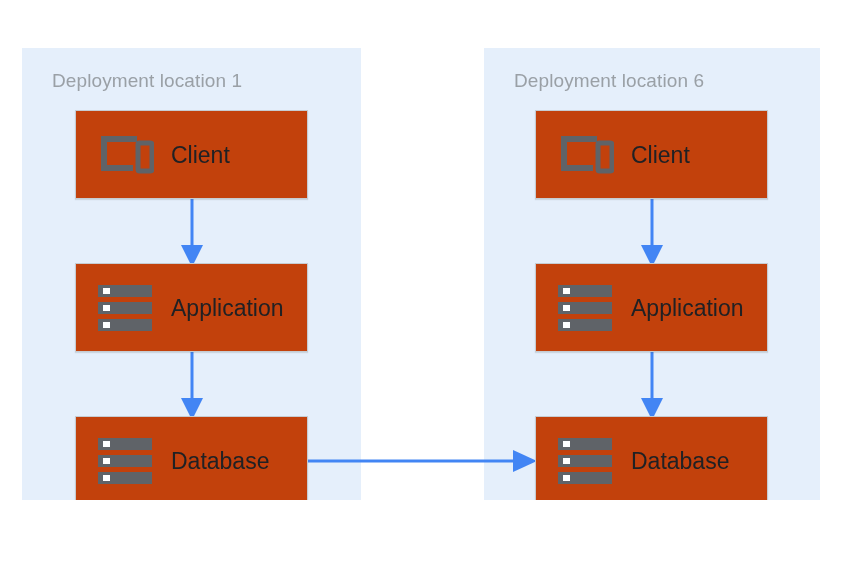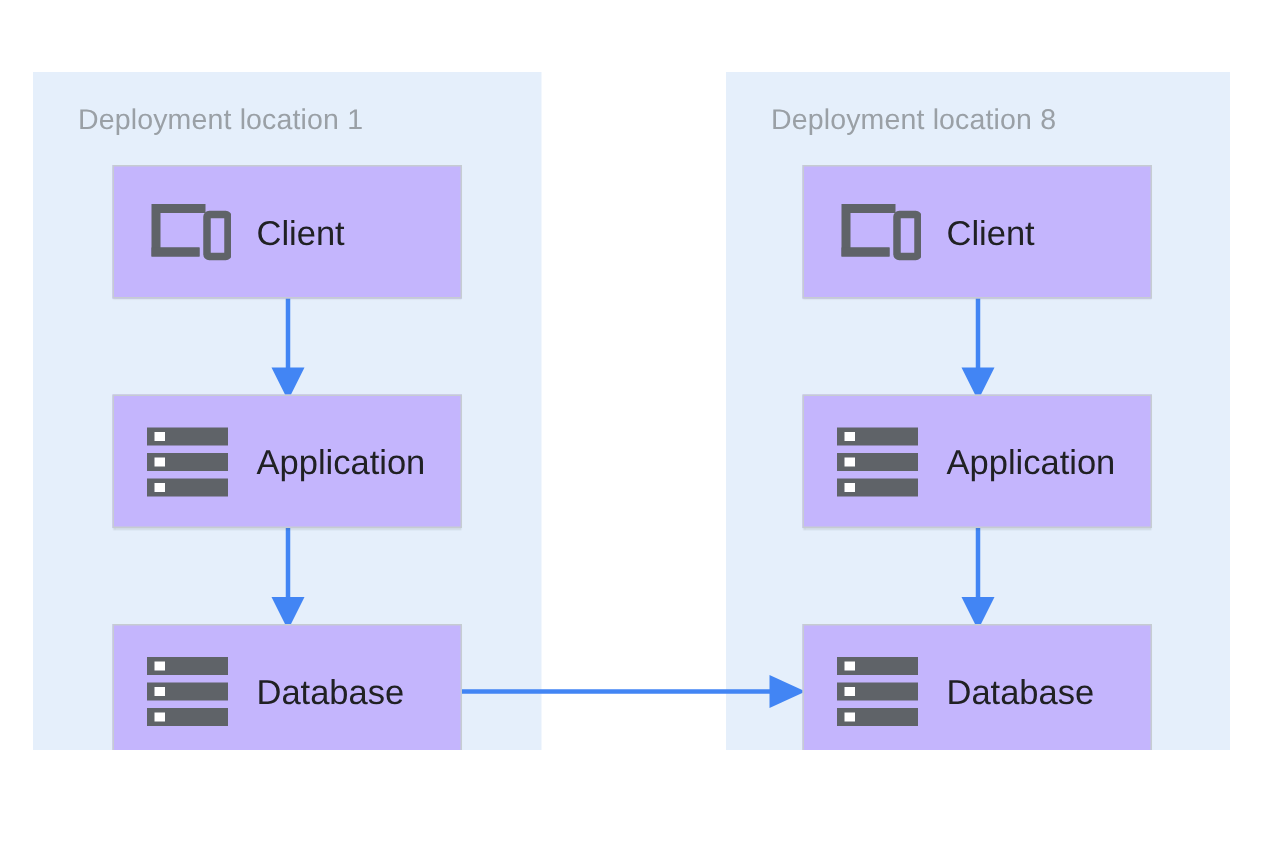--- a/index.html
+++ b/index.html
@@ -36,21 +36,21 @@
     font-size: 19px;
     line-height: 22px;
     color: #9aa0a6;
     white-space: nowrap;
     letter-spacing: 0.1px;
   }
 
   
   .node {
     position: absolute;
-    background: #c4b5fd;
+    background: #c2410c;
     border: 1px solid #c6ccd2;
     box-sizing: border-box;
     display: flex;
     align-items: center;
     box-shadow: 0 1px 1px rgba(60,64,67,0.14);
   }
   .node .node-icon {
     position: absolute;
     left: 22px;
     top: 50%;
@@ -94,21 +94,21 @@
 </head>
 <body>
 
 <div id="diagram">
 
   <div class="zone" id="zone-1">
     <div class="zone-label">Deployment location 1</div>
   </div>
 
   <div class="zone" id="zone-2">
-    <div class="zone-label">Deployment location 8</div>
+    <div class="zone-label">Deployment location 6</div>
   </div>
 
   <svg class="connector" id="conn-v1" viewBox="0 0 64 74">
     <line x1="32" y1="0" x2="32" y2="54" stroke="#4285f4" stroke-width="3"></line>
     <polygon points="32,72 21,50 43,50" fill="#4285f4"></polygon>
   </svg>
 
   <svg class="connector" id="conn-v2" viewBox="0 0 64 74">
     <line x1="32" y1="0" x2="32" y2="54" stroke="#4285f4" stroke-width="3"></line>
     <polygon points="32,72 21,50 43,50" fill="#4285f4"></polygon>

